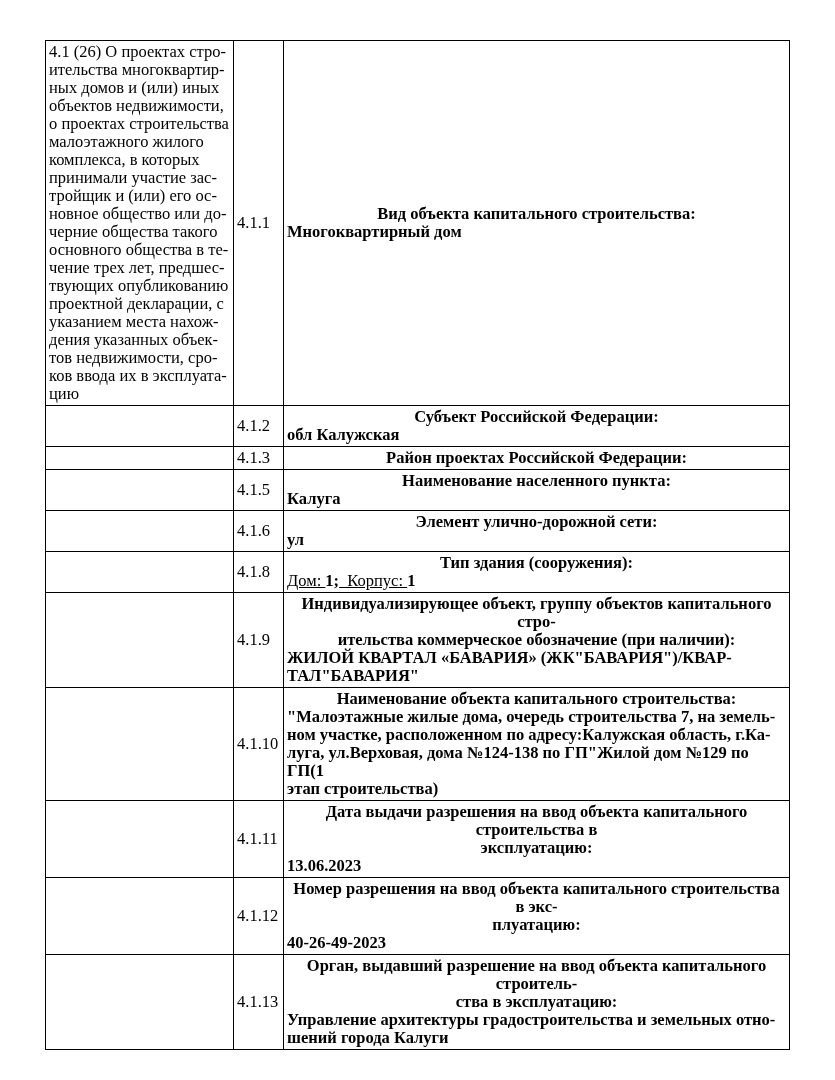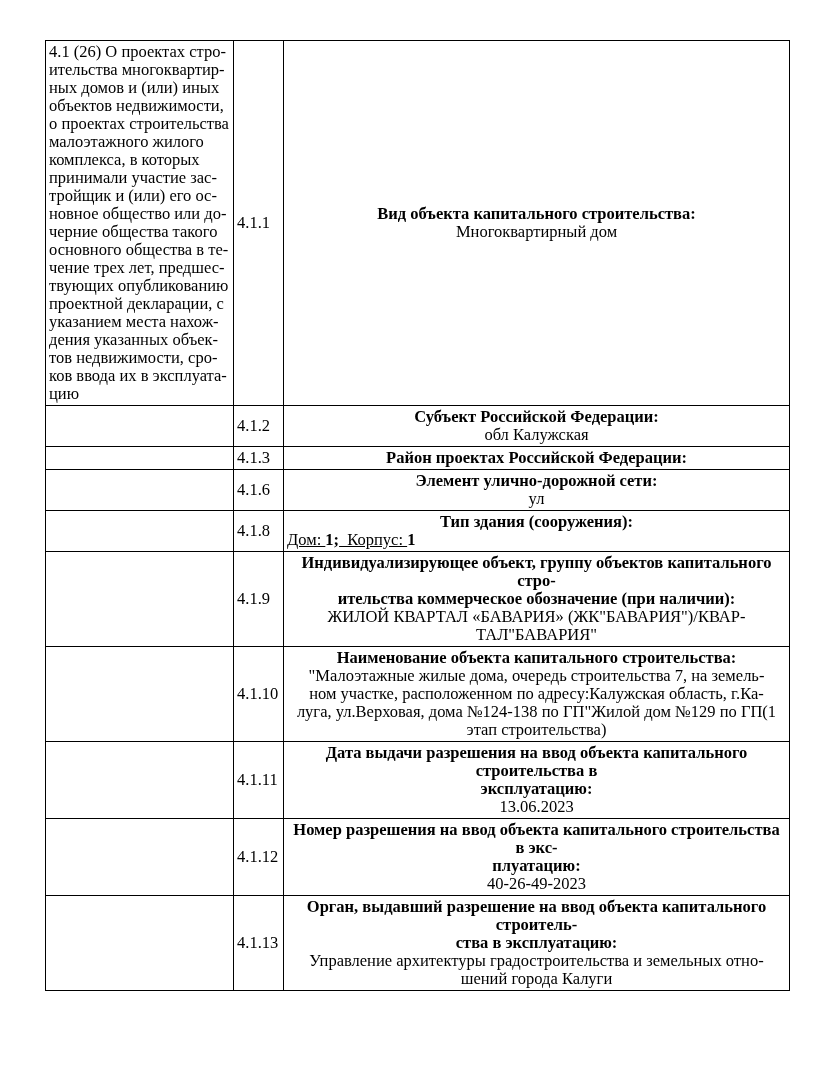--- a/index.html
+++ b/index.html
@@ -48,22 +48,21 @@
     vertical-align: middle;
     padding-left: 4px;
   }
   .field-label {
     white-space: pre-line;
     font-weight: bold;
     text-align: center;
   }
   .field-value {
     white-space: pre-line;
-    font-weight: normal;
-    text-align: center;
+    font-weight: bold;
   }
   .part-bold { font-weight: bold; }
   .part-normal { font-weight: normal; text-decoration: underline; }
 </style>
 </head>
 <body>
 
 <div class="page">
   <table class="decl-table">
     <colgroup>
@@ -105,20 +104,28 @@
           <td class="content-cell">
             <div class="field-label">Субъект Российской Федерации:</div>
             <div class="field-value">обл Калужская</div>
           </td>
         </tr>
         <tr>
           <td class="desc-cell"></td>
           <td class="num-cell">4.1.3</td>
           <td class="content-cell">
             <div class="field-label">Район проектах Российской Федерации:</div>
+          </td>
+        </tr>
+        <tr>
+          <td class="desc-cell"></td>
+          <td class="num-cell">4.1.5</td>
+          <td class="content-cell">
+            <div class="field-label">Наименование населенного пункта:</div>
+            <div class="field-value">Калуга</div>
           </td>
         </tr>
         <tr>
           <td class="desc-cell"></td>
           <td class="num-cell">4.1.6</td>
           <td class="content-cell">
             <div class="field-label">Элемент улично-дорожной сети:</div>
             <div class="field-value">ул</div>
           </td>
         </tr>

